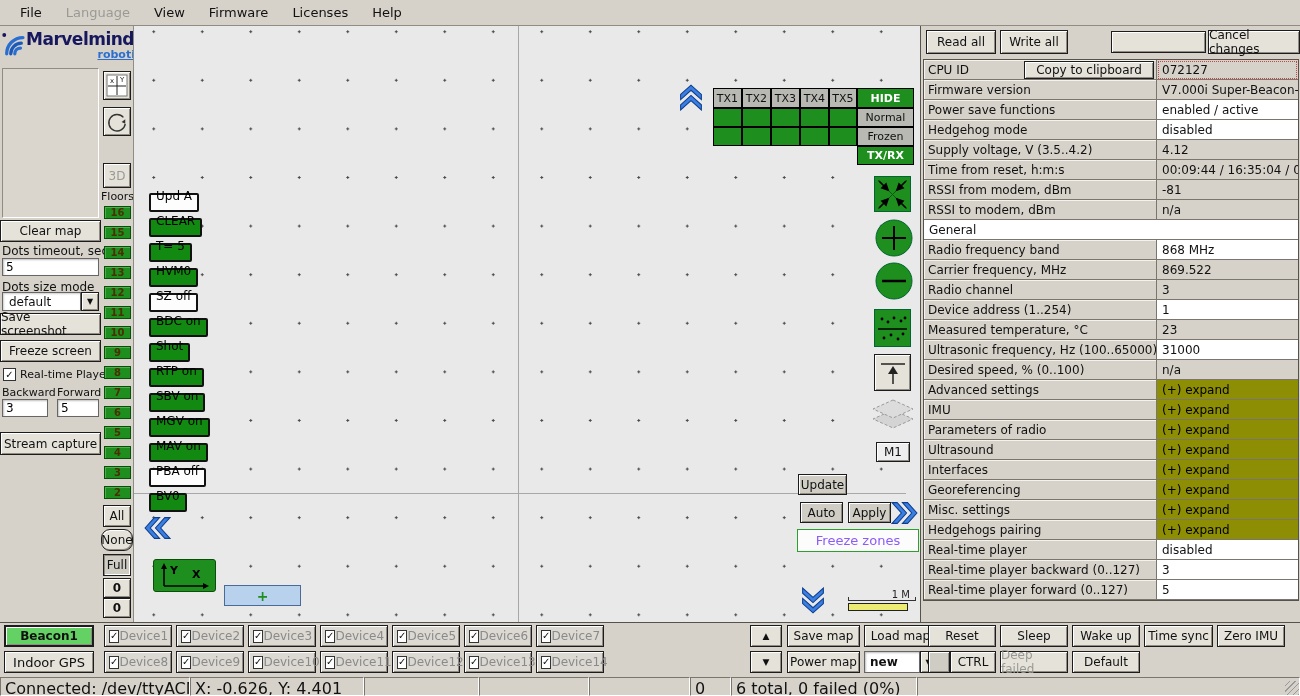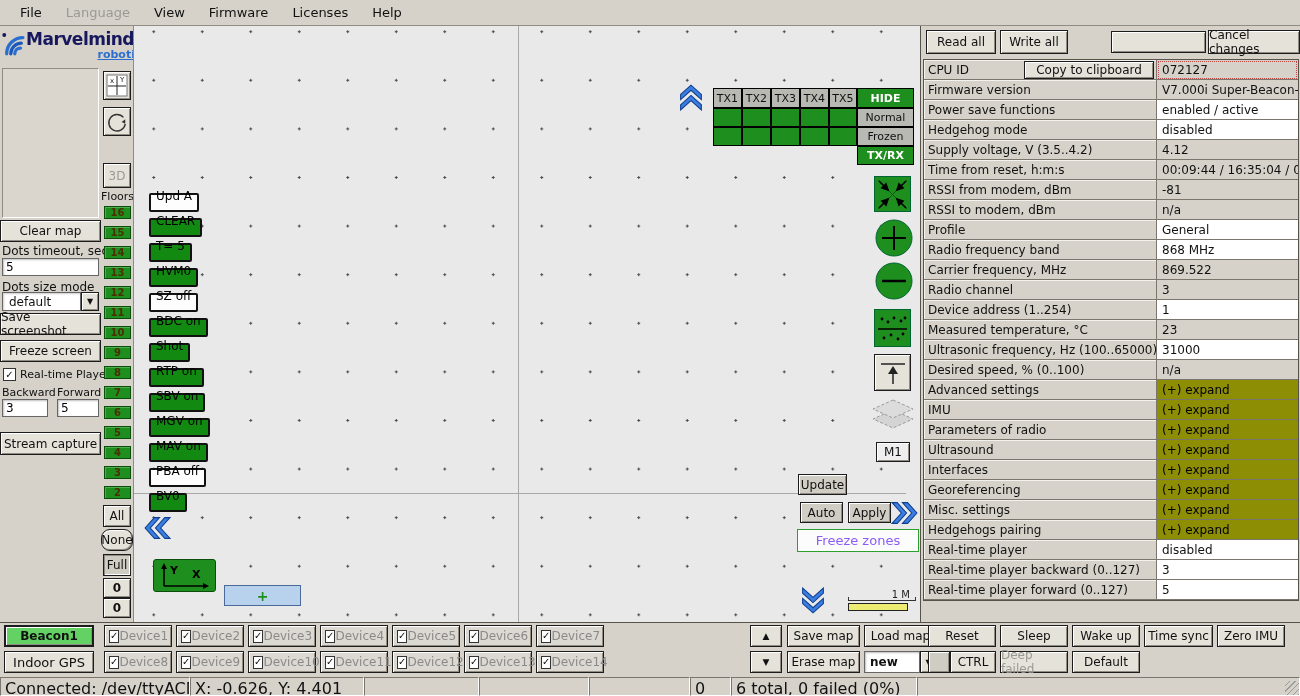--- a/index.html
+++ b/index.html
@@ -428,23 +428,20 @@
           </div>
           <div class="pvalue bg-gray">-81</div>
         </div>
         <div class="prow">
           <div class="plabel">
             <span>RSSI to modem, dBm</span>
           </div>
           <div class="pvalue bg-gray">n/a</div>
         </div>
         <div class="prow">
-          <div class="plabel">
-            <span>Profile</span>
-          </div>
           <div class="pvalue bg-white">General</div>
         </div>
         <div class="prow">
           <div class="plabel">
             <span>Radio frequency band</span>
           </div>
           <div class="pvalue bg-white">868 MHz</div>
         </div>
         <div class="prow">
           <div class="plabel">
@@ -617,21 +614,21 @@
 
     <div class="btn arrow-btn" style="top:2px;">
         <span>▲</span>
       </div>
     <div class="btn arrow-btn" style="top:28px;">
         <span>▼</span>
       </div>
 
     <div class="btn bb" style="left:787px;top:2px;width:73px;">Save map</div>
     <div class="btn bb" style="left:864px;top:2px;width:73px;">Load map</div>
-    <div class="btn bb" style="left:787px;top:28px;width:73px;">Erase map</div>
+    <div class="btn bb" style="left:787px;top:28px;width:73px;">Power map</div>
     <div class="bb" style="left:864px;top:28px;width:73px;display:flex;">
       <span class="sunken" style="flex:1;padding:3px 0 0 5px;font-weight:bold;">new</span>
       <span class="btn" style="width:17px;font-size:8px;">▼</span>
     </div>
 
     <div class="btn bb" style="left:928px;top:2px;width:68px;">Reset</div>
     <div class="btn bb" style="left:1000px;top:2px;width:68px;">Sleep</div>
     <div class="btn bb" style="left:1072px;top:2px;width:68px;">Wake up</div>
     <div class="btn bb" style="left:1144px;top:2px;width:69px;">Time sync</div>
     <div class="btn bb" style="left:1217px;top:2px;width:68px;">Zero IMU</div>

